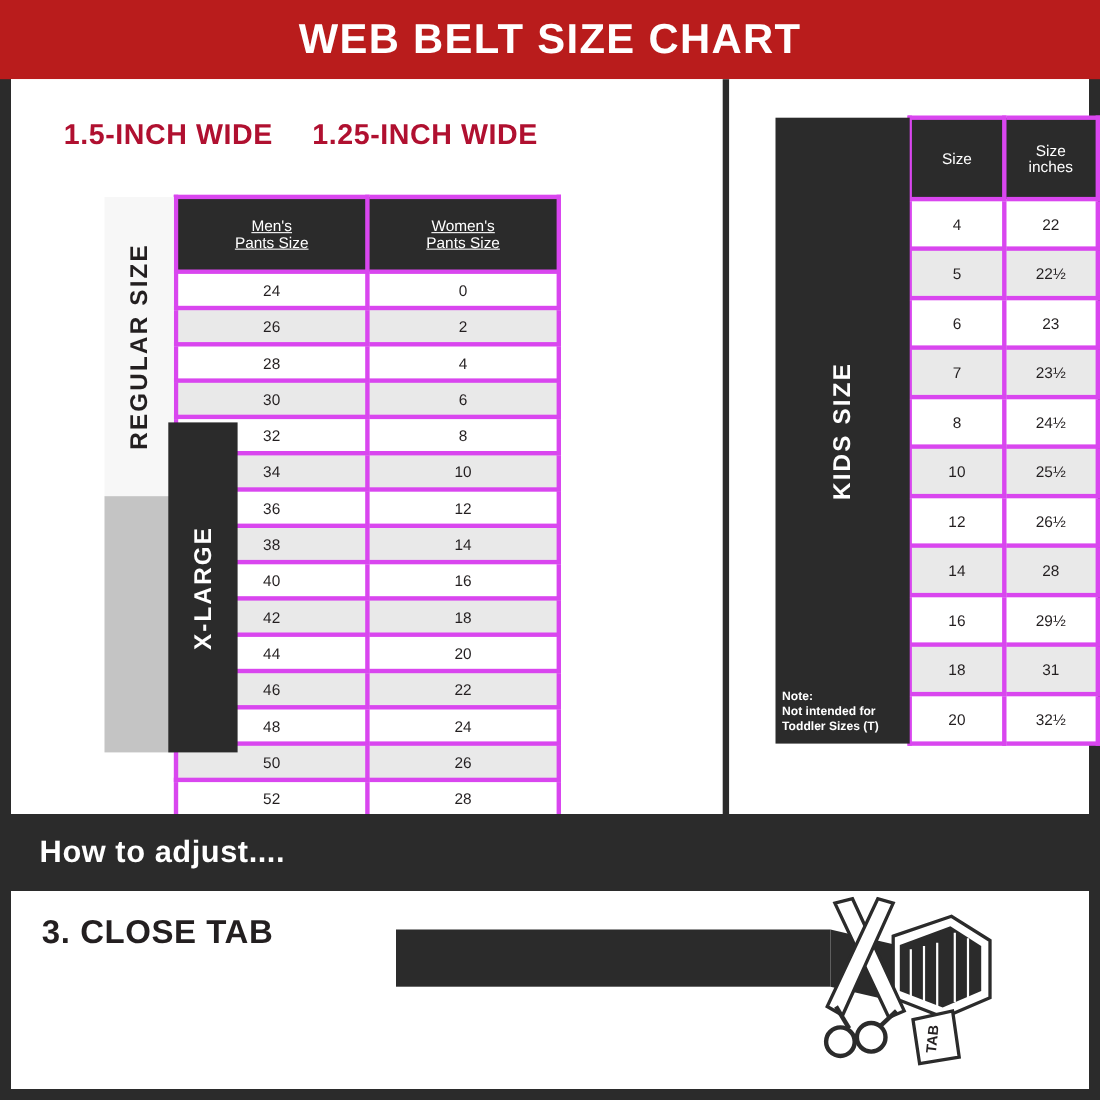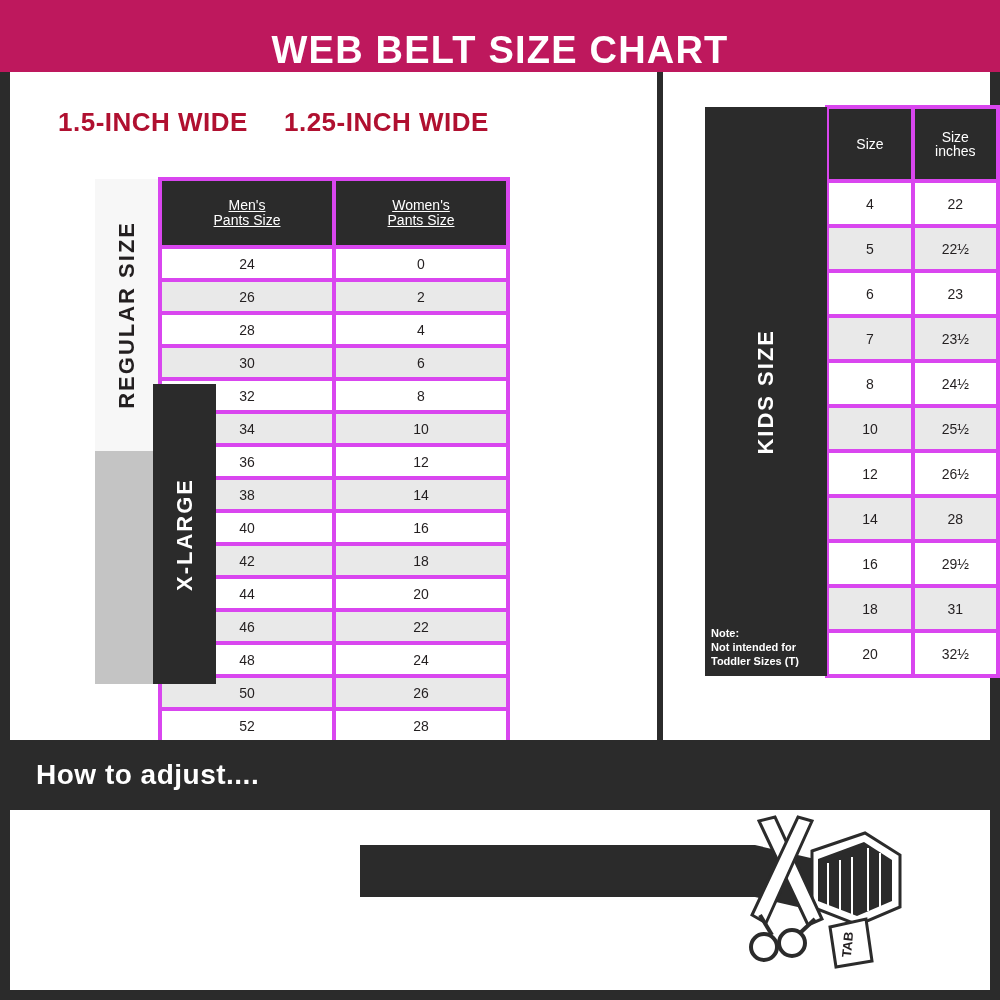--- a/index.html
+++ b/index.html
@@ -32,24 +32,24 @@
   .frame-left { left: 0; }
   .frame-right { right: 0; }
 
   
   .header {
     position: absolute;
     left: 0;
     top: 0;
     width: 1000px;
     height: 72px;
-    background: #be185d;
+    background: #b91c1c;
     color: #ffffff;
     display: flex;
-    align-items: flex-end;
+    align-items: center;
     justify-content: center;
   }
   .header-title {
     font-size: 38px;
     font-weight: bold;
     letter-spacing: 1.2px;
   }
 
   
   .panels {
@@ -455,20 +455,21 @@
       </tr>
     </tbody>
       </table>
   </div>
 
   <div class="howto-bar">
     <div class="howto-text">How to adjust....</div>
   </div>
 
   <div class="steps">
+    <div class="step">3. CLOSE TAB</div>
   </div>
 
   <div class="belt-art">
     <svg width="600" height="180" viewBox="0 0 600 180">
 
       <rect x="0" y="30" width="395" height="52" fill="#2b2b2b"></rect>
 
       <polygon points="395,30 455,44 455,96 395,82" fill="#2b2b2b"></polygon>
 
       <g>

